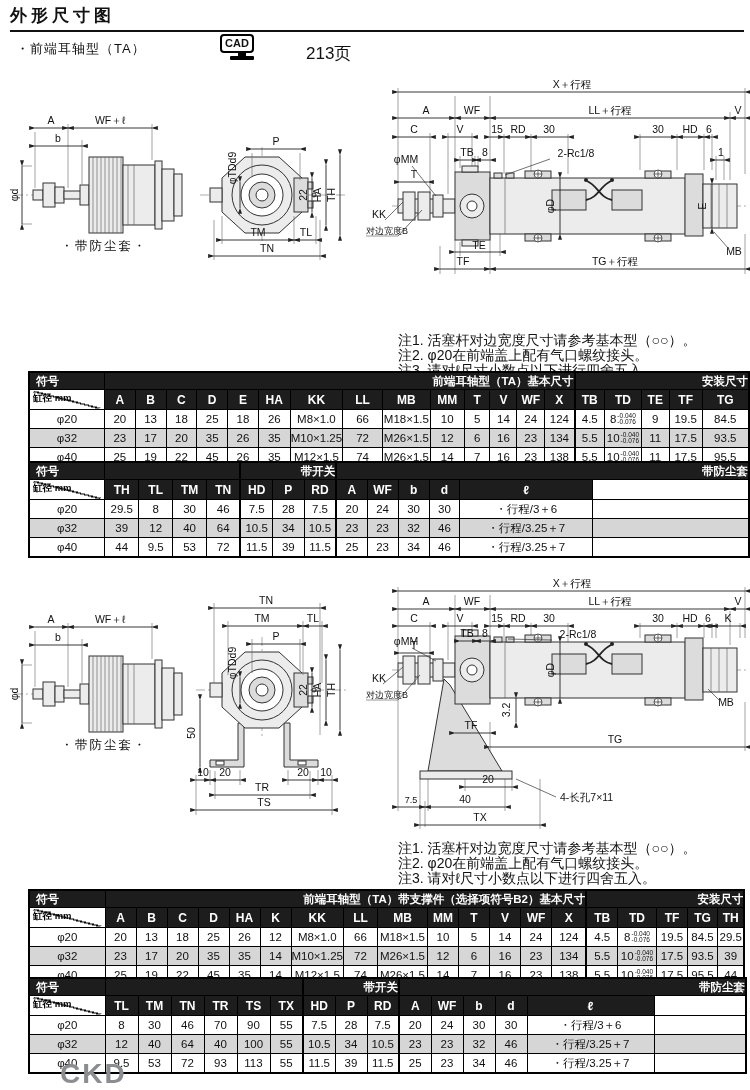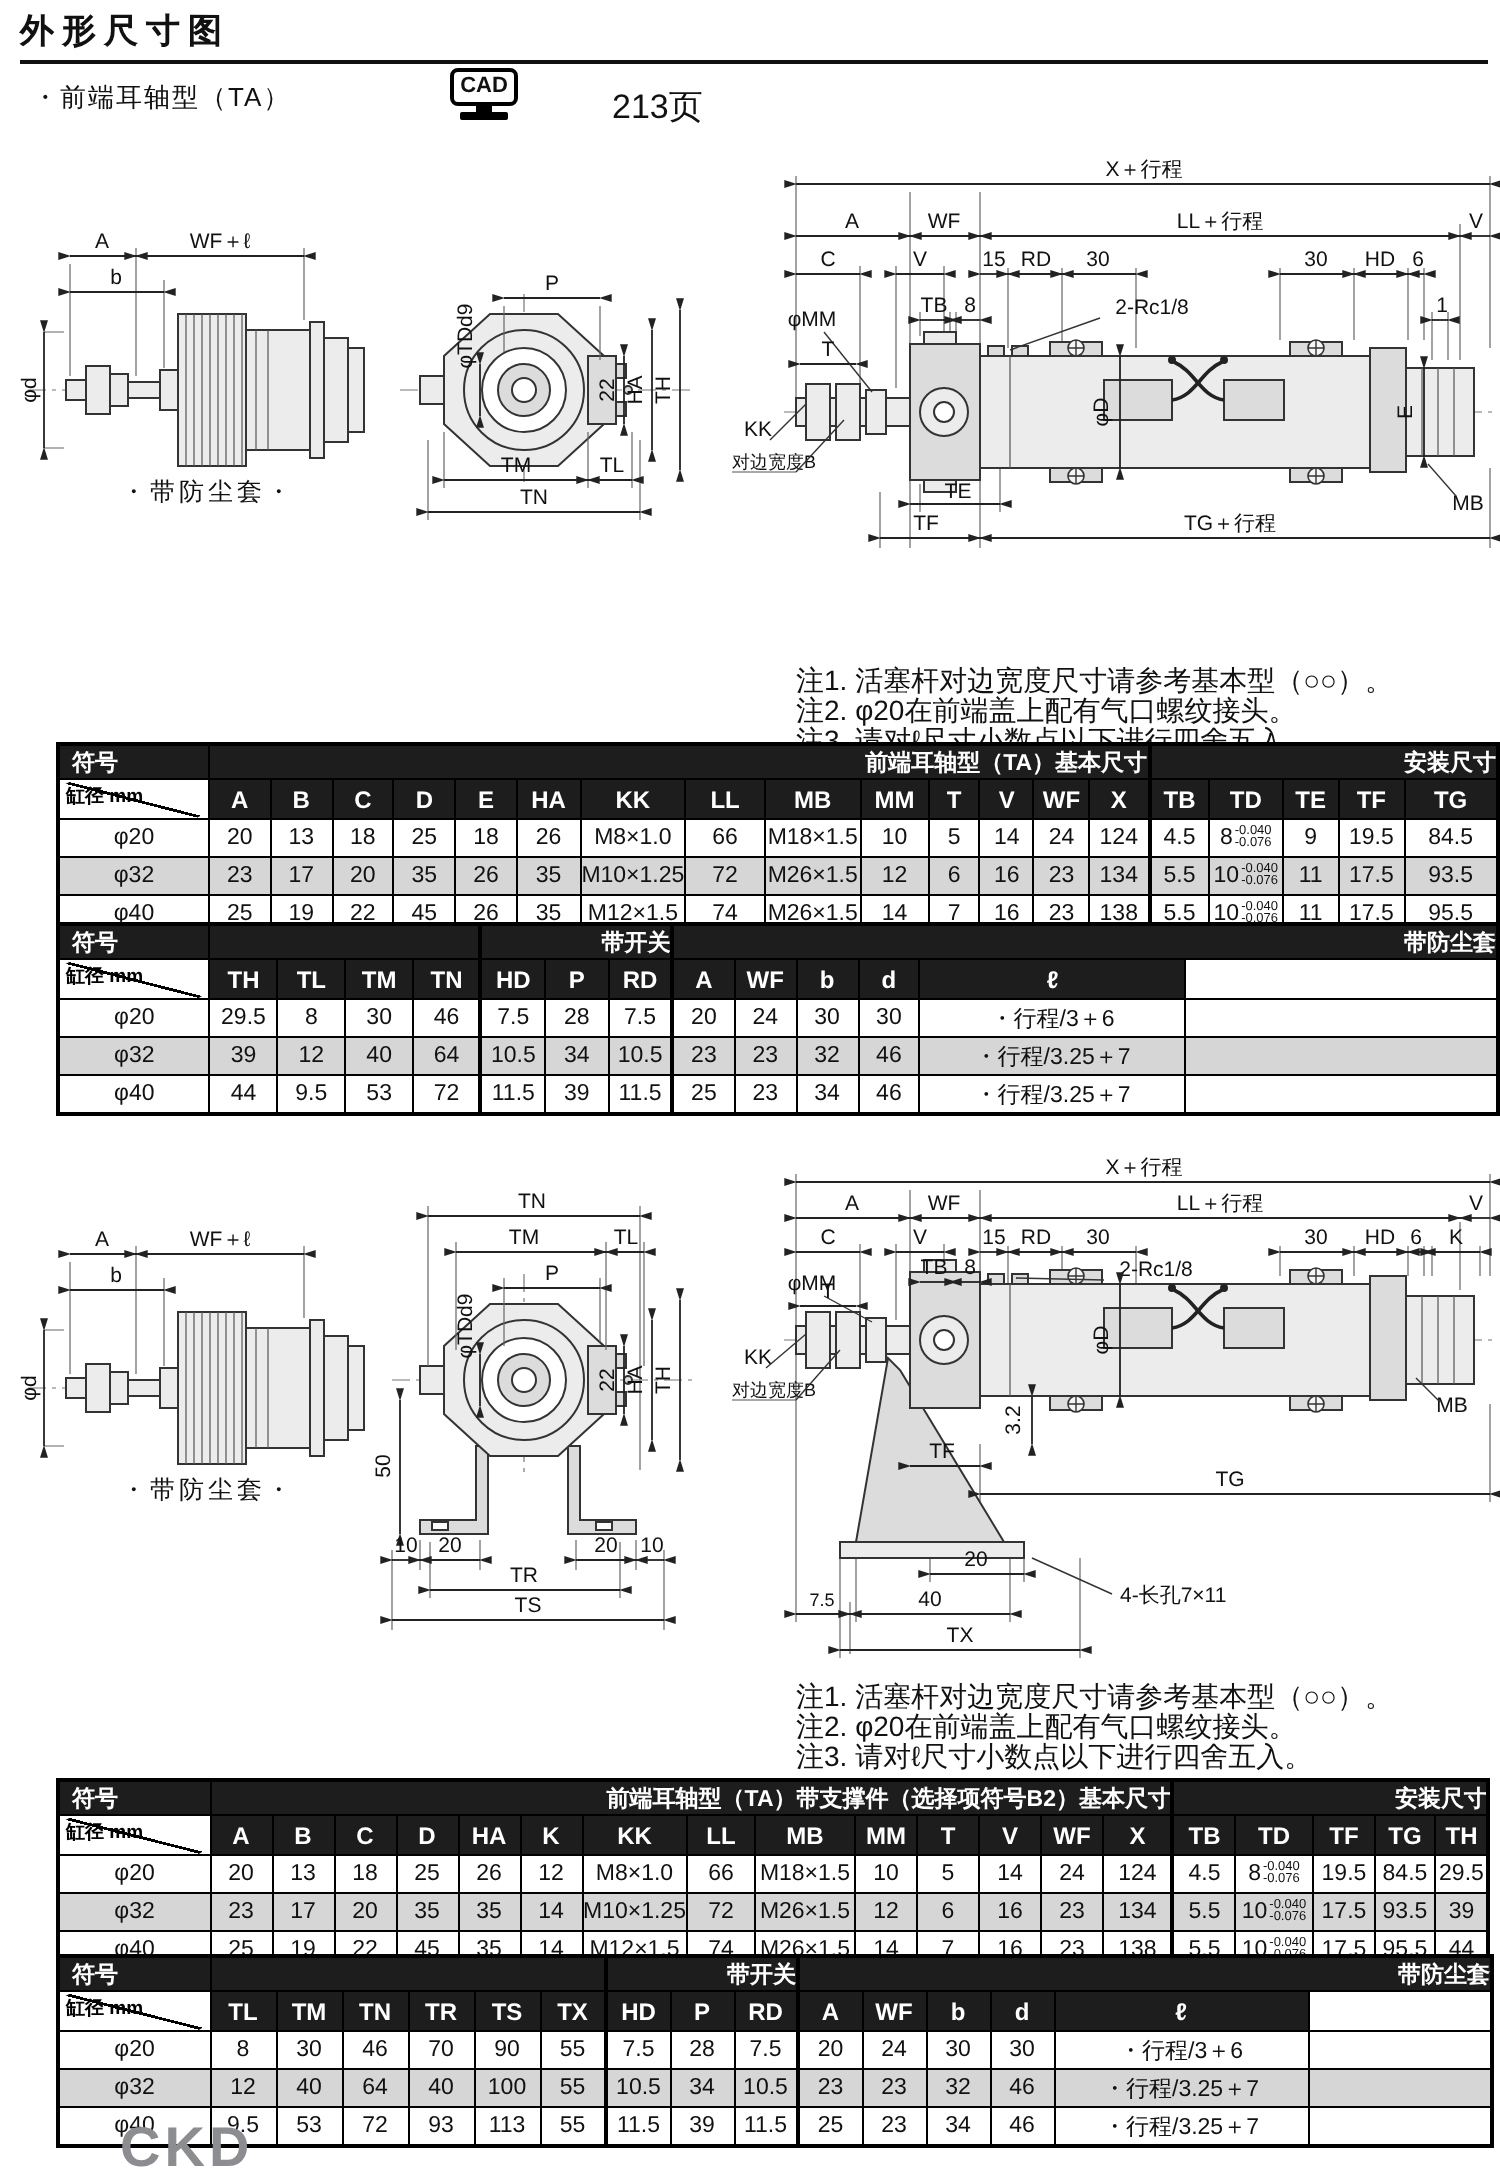--- a/index.html
+++ b/index.html
@@ -2,21 +2,21 @@
 <html><head>
 <meta charset="utf-8">
 <style>
   html,body{margin:0;padding:0;background:#fff;}
   body{font-family:"Liberation Sans","DejaVu Sans",sans-serif;color:#111;}
   .root{position:relative;width:750px;height:1090px;background:#fff;overflow:hidden;}
   .abs{position:absolute;}
   .page-title{left:10px;top:4px;width:734px;border-bottom:2.5px solid #111;padding-bottom:3px;
     font-size:17px;font-weight:bold;letter-spacing:4px;}
   .sec-bullet{font-size:13px;letter-spacing:1px;}
-  .cad{width:44px;text-align:center;}
+  .cad{width:44px;}
   .cad-screen{display:inline-block;border:2.5px solid #000;border-radius:4px;padding:1px 3px;
     font-size:11px;font-weight:bold;line-height:13px;}
   .cad-neck{width:8px;height:3px;background:#000;margin:0 auto;}
   .cad-base{width:24px;height:4px;background:#000;margin:0 auto;border-radius:1px;}
   .cad-page{font-size:17px;margin-left:44px;}
   .notes{font-size:14px;line-height:15px;white-space:nowrap;}
   .notes div{margin:0;}
   
   table.dim-table{position:absolute;left:28px;border-collapse:collapse;table-layout:fixed;
     border:2px solid #000;background:#fff;font-size:11.5px;}

